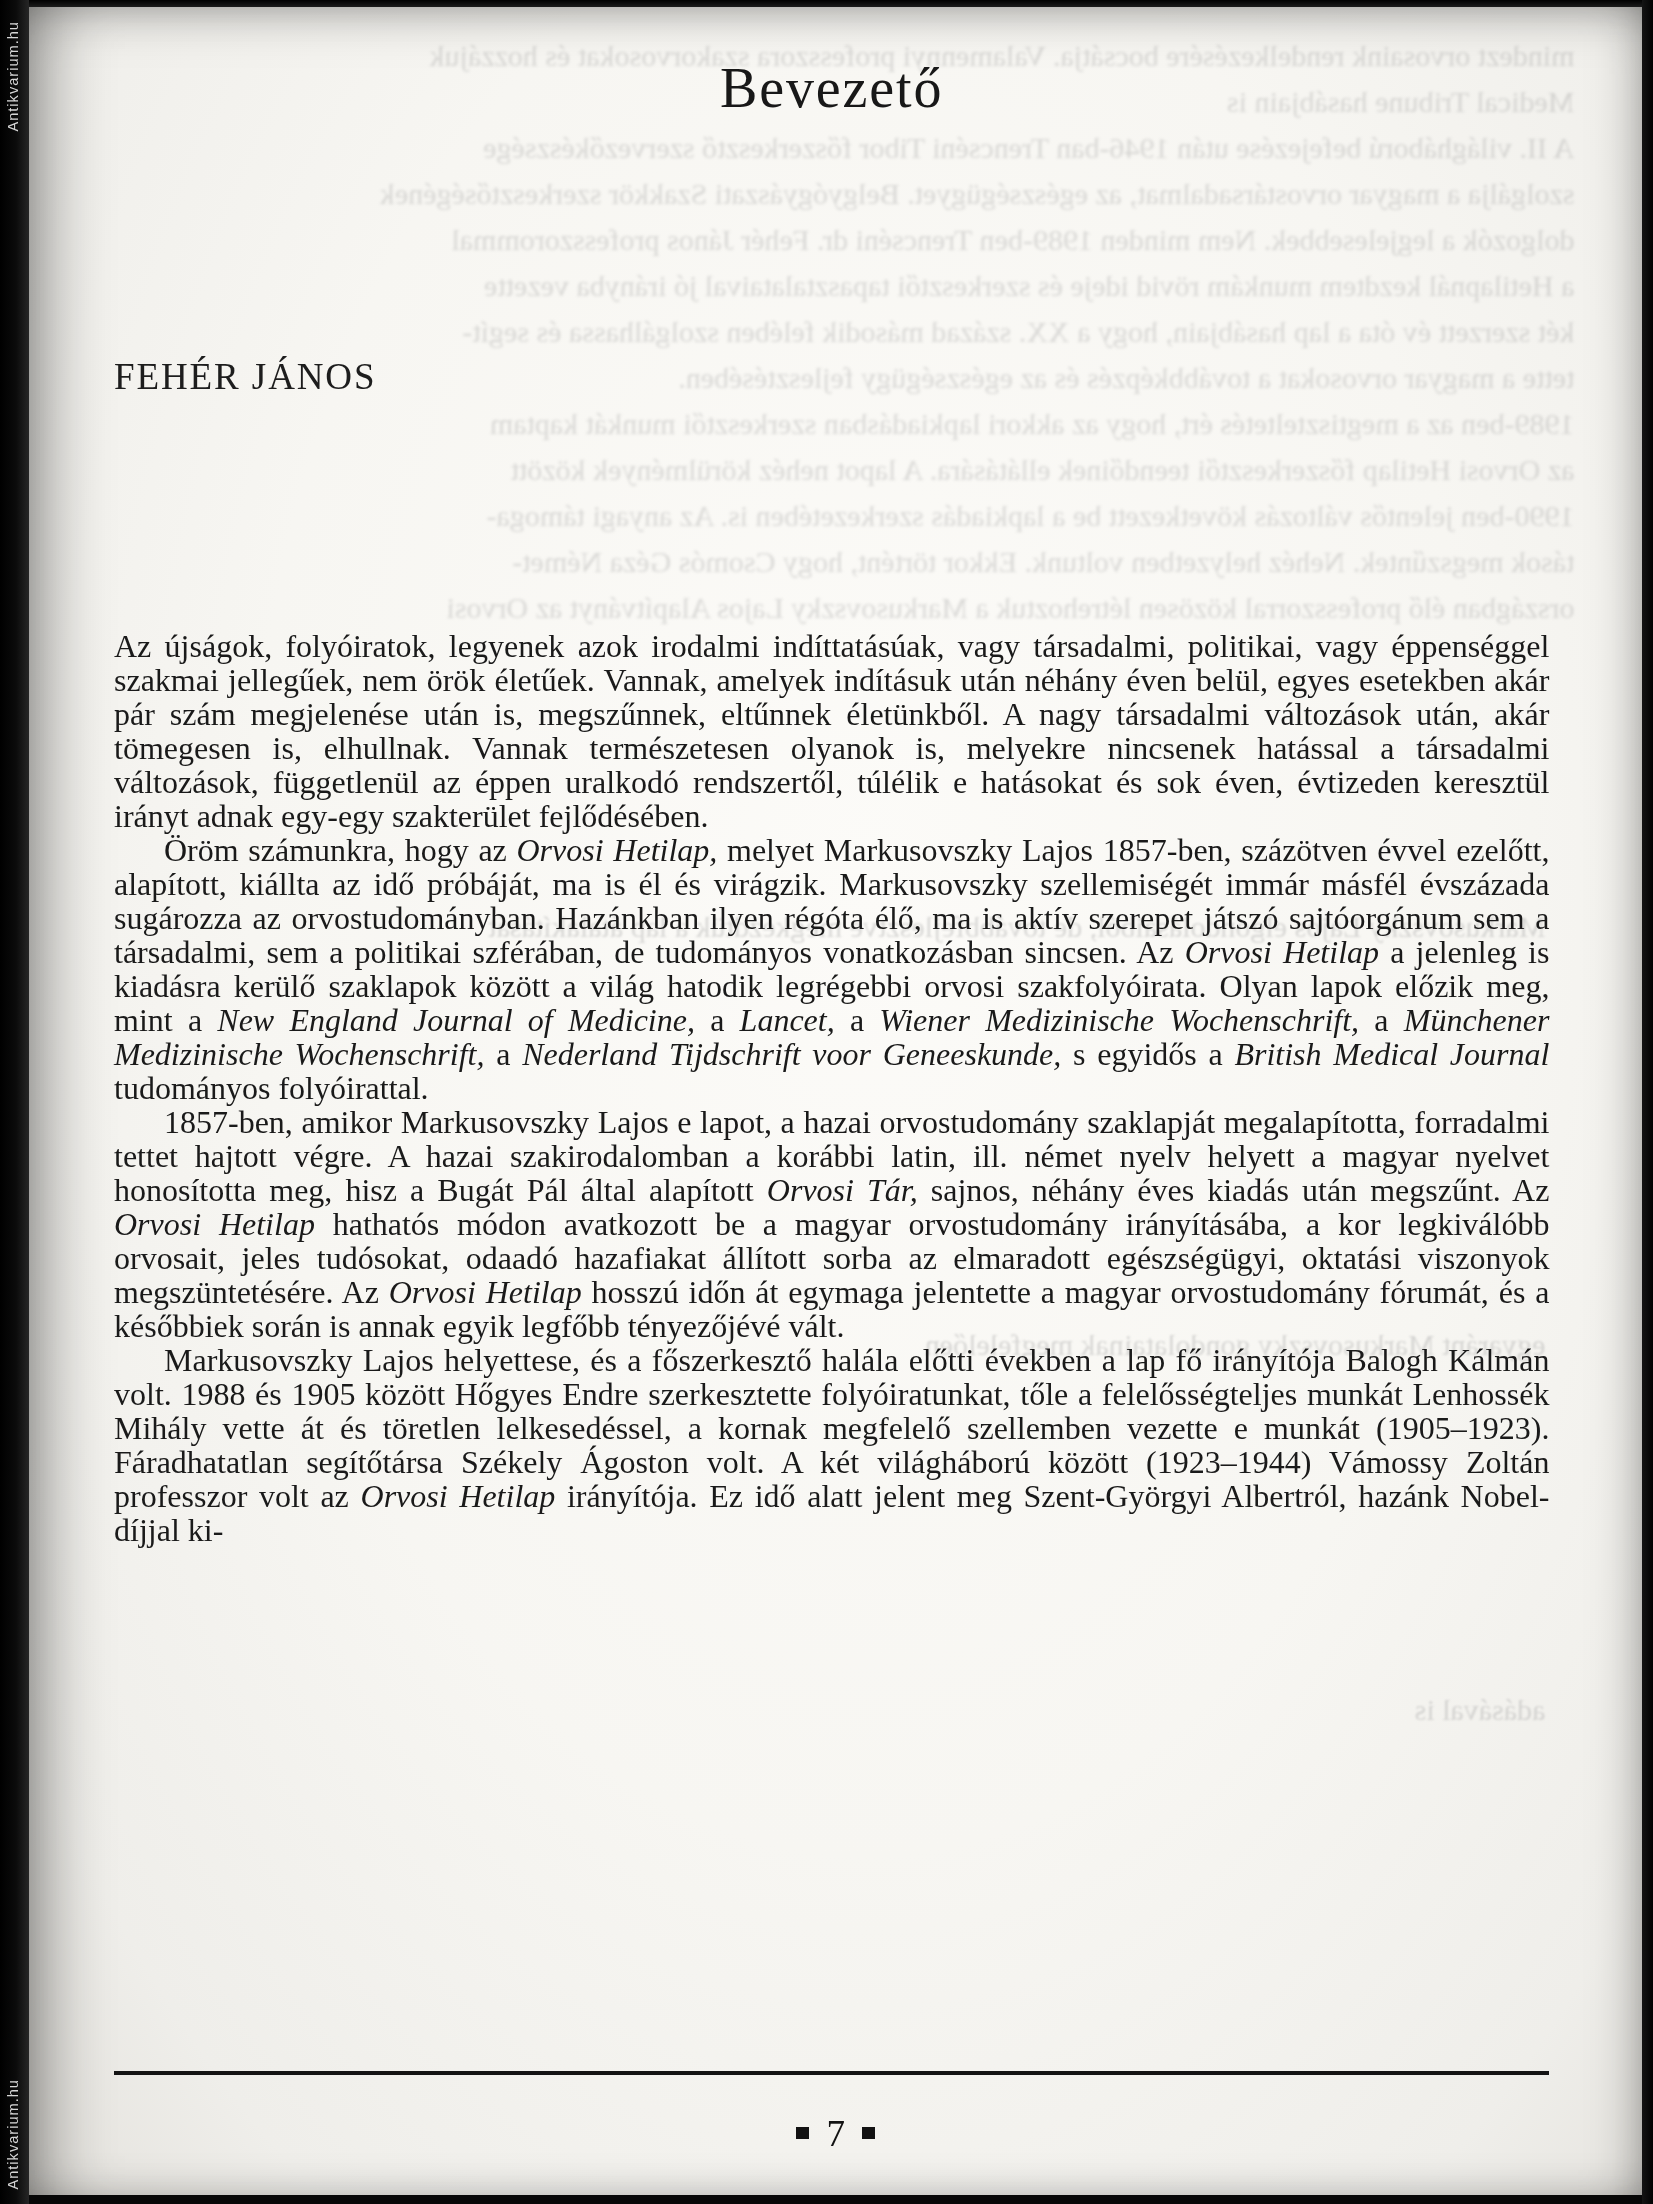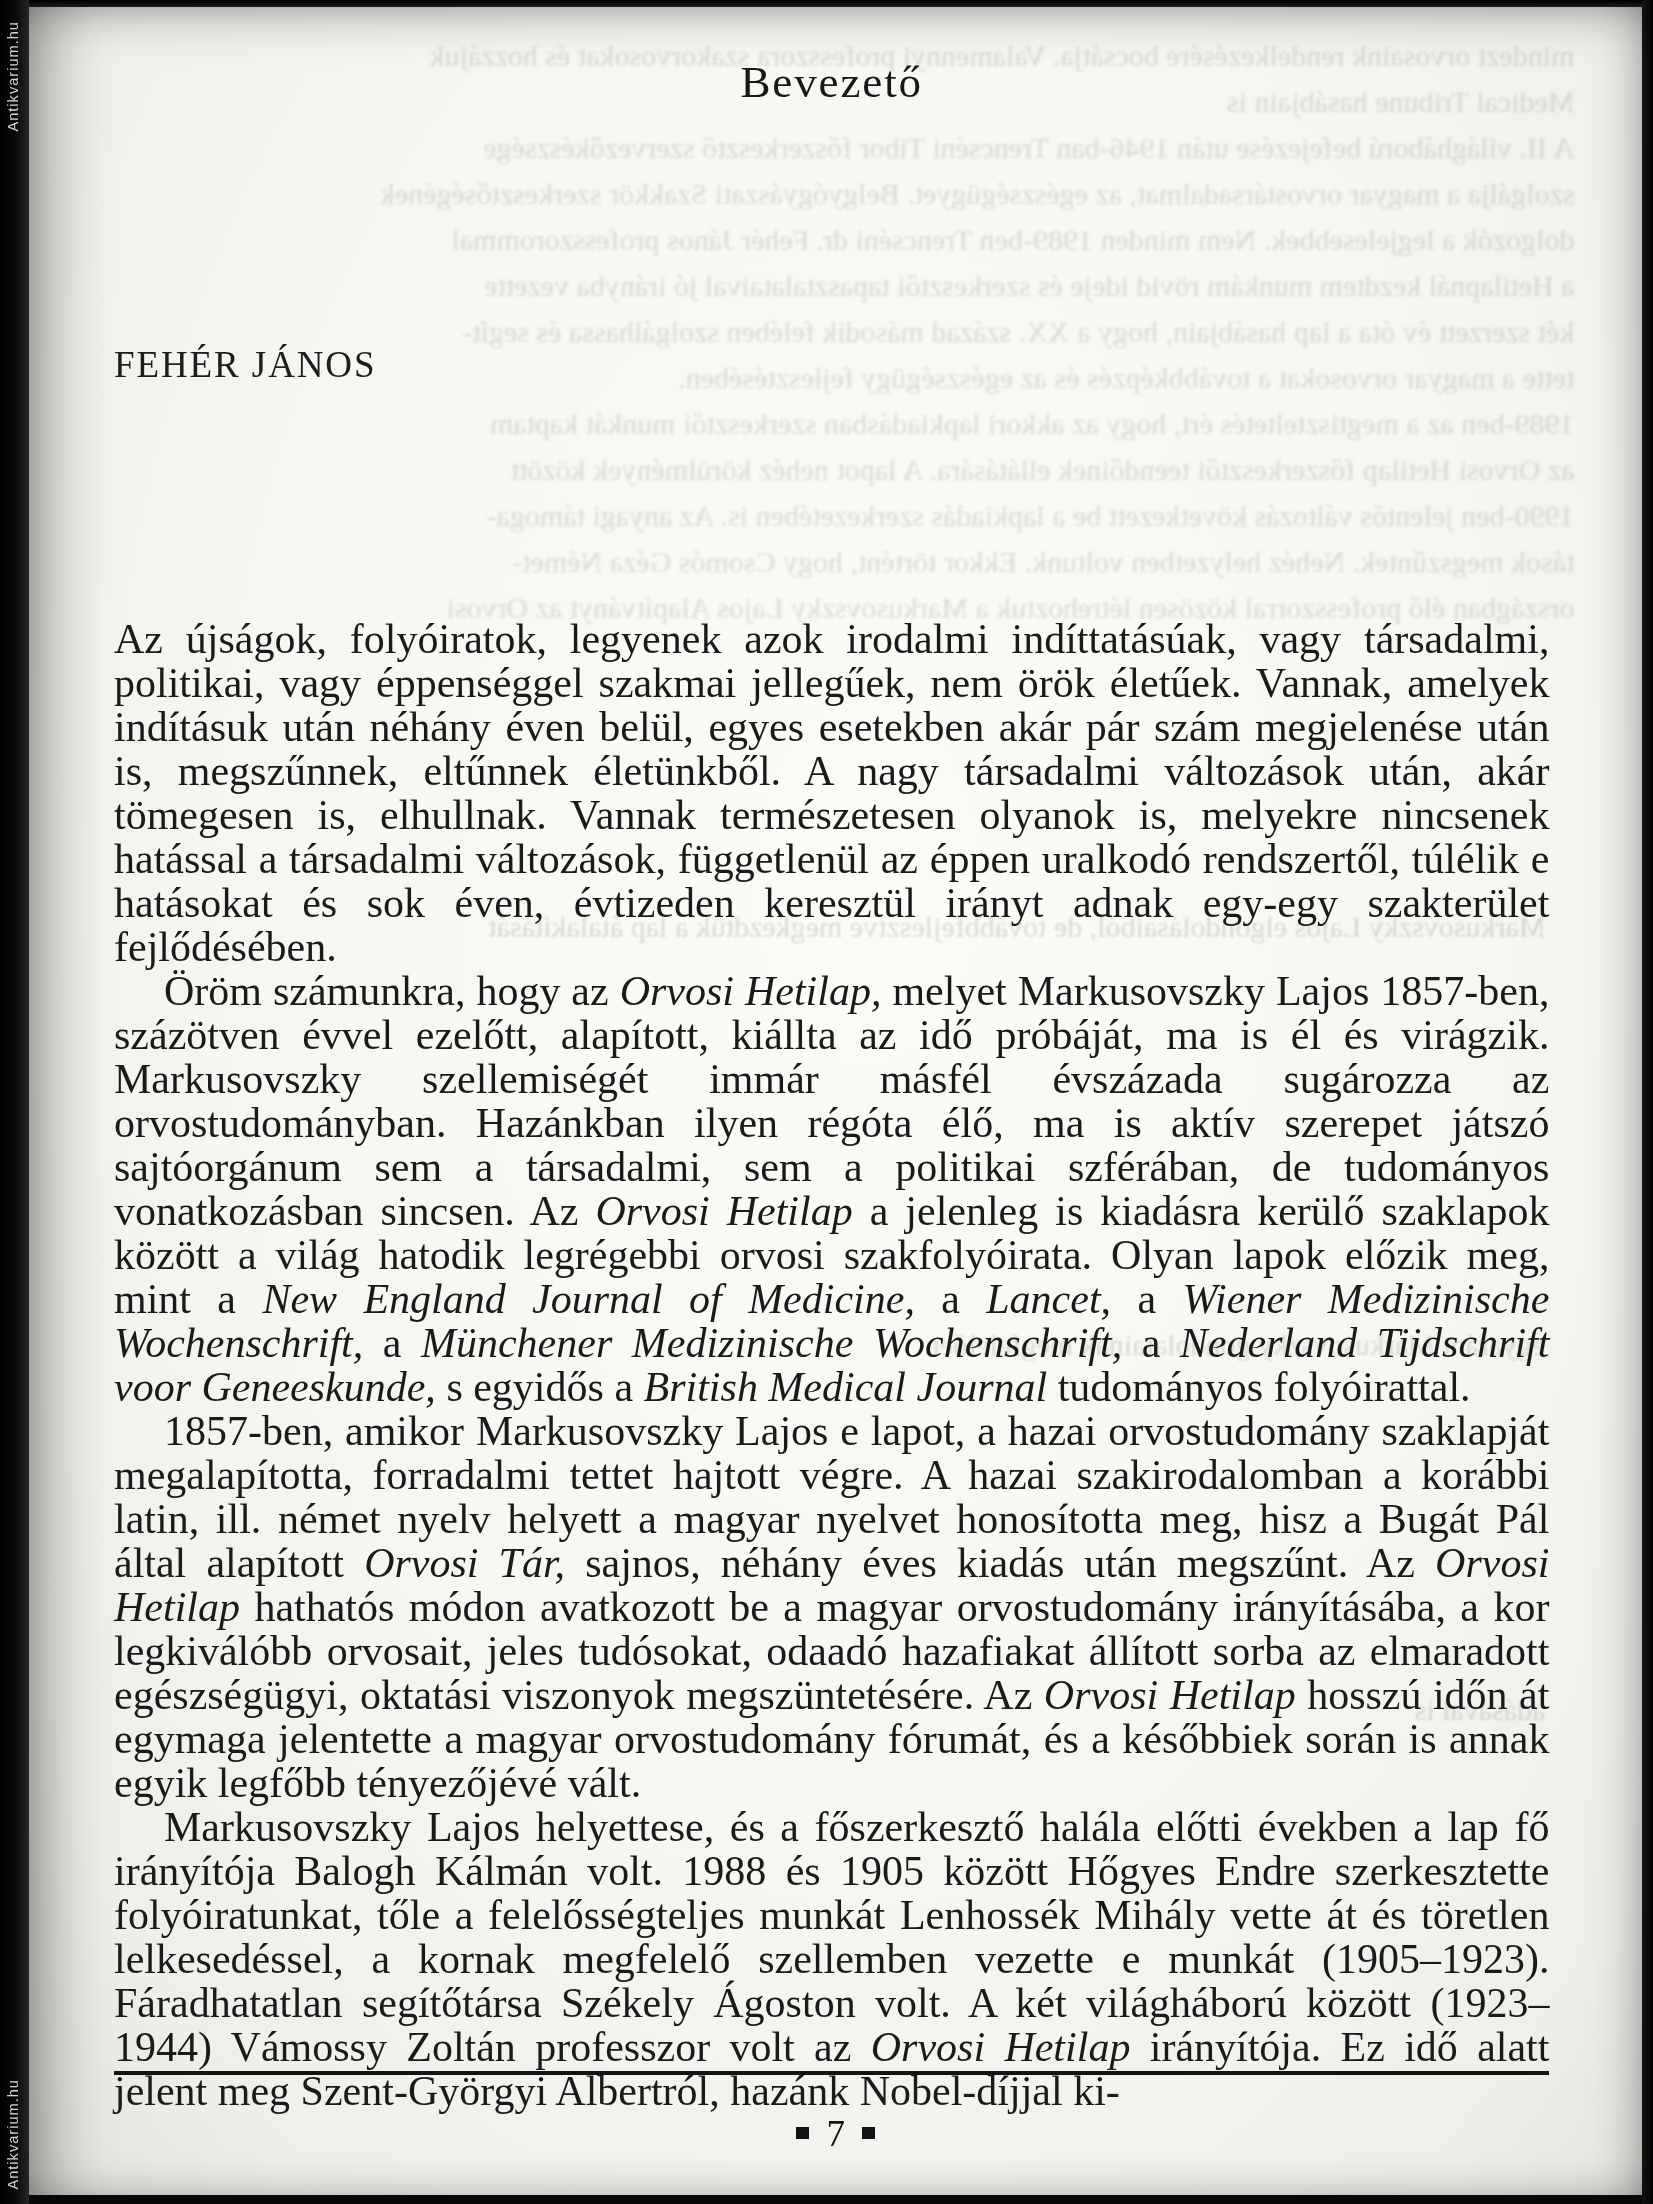--- a/index.html
+++ b/index.html
@@ -33,26 +33,26 @@
            padding:56px 93px 0 85px; }
 
   .bleed-top { position:absolute; top:33px; left:68px; right:68px; z-index:0;
                transform:scaleX(-1); opacity:.30; filter:blur(1.6px);
                color:#8d8d8d; font-size:30px; line-height:46px; pointer-events:none; }
   .bt-mid { position:absolute; left:107px; right:97px; z-index:0;
             transform:scaleX(-1); opacity:.38; filter:blur(1.3px);
             color:#a2a2a2; font-size:30px; line-height:39px; pointer-events:none; }
 
   .page-title { position:relative; z-index:1; text-align:center;
-                font-size:45px; font-weight:400; letter-spacing:1.9px; color:#181818; }
+                font-size:56px; font-weight:400; letter-spacing:1.9px; color:#181818; }
   .author { position:relative; z-index:1; text-align:left; margin-top:235px;
             font-size:37px; letter-spacing:1.9px; color:#1d1d1d; }
 
   .content { position:relative; z-index:1; margin-top:231px; }
-  .para { font-size:42px; line-height:44px; text-align:justify; color:#1a1a1a; }
+  .para { font-size:32px; line-height:34px; text-align:justify; color:#1a1a1a; }
   .para.indent { text-indent:50px; }
   .para i { font-style:italic; }
 
   .footer-rule { position:absolute; left:85px; right:93px; top:2071px; height:3.9px;
                  background:#141414; z-index:2; }
   .page-number-row { position:absolute; left:0; right:0; top:2108px; height:50px; z-index:2;
                      display:flex; align-items:center; justify-content:center; gap:17.5px; }
   .sq { width:12.6px; height:12.6px; background:#121212; }
   .page-num { font-size:37px; color:#121212; }
 </style>

